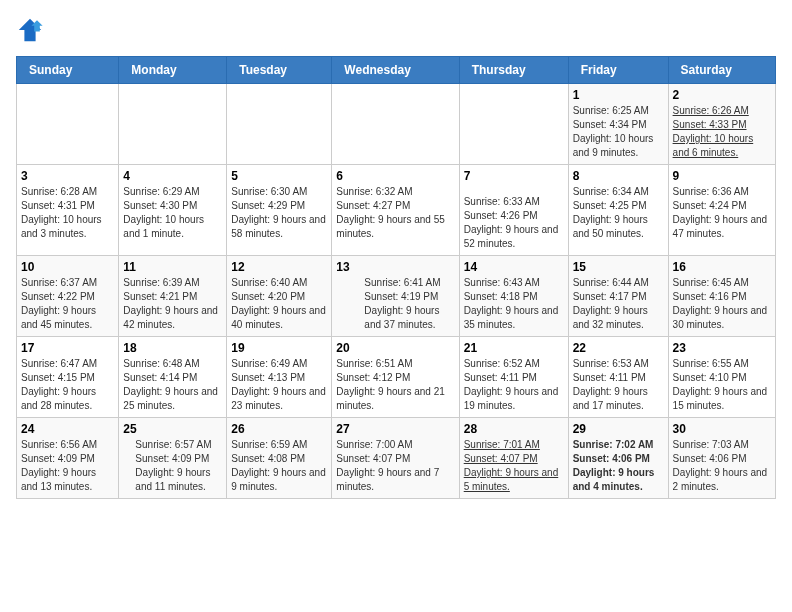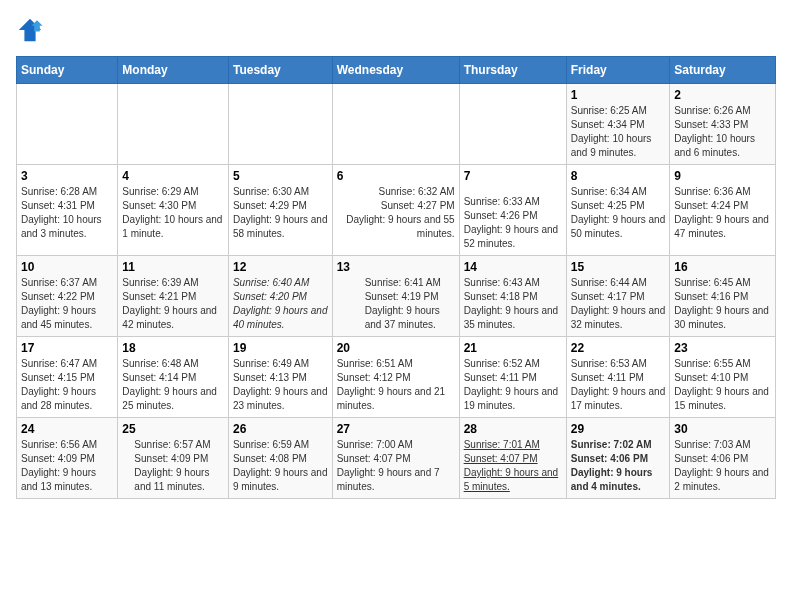--- a/index.html
+++ b/index.html
@@ -45,21 +45,21 @@
       color: #555;
     }
     table {
       width: 100%;
       border-collapse: collapse;
       font-size: 10.5px;
     }
     thead tr th {
       background-color: #3a7cc1;
       color: #fff;
-      padding: 6px 4px;
+      padding: 6px 12px;
       text-align: left;
       font-size: 12px;
       font-weight: bold;
       border: 1px solid #2a6cb1;
     }
     tbody tr td {
       border: 1px solid #ccc;
       vertical-align: top;
       padding: 4px;
       min-height: 70px;
@@ -123,21 +123,21 @@
         <td class="empty-cell"></td>
         <td class="empty-cell"></td>
         <td>
           <span class="day-number">1</span>
           <div class="day-info" style="white-space: pre-line;">Sunrise: 6:25 AM
 Sunset: 4:34 PM
 Daylight: 10 hours and 9 minutes.</div>
         </td>
         <td>
           <span class="day-number">2</span>
-          <div class="day-info" style="white-space: pre-line;">Sunrise: 6:26 AM
+          <div class="day-info" style="white-space: pre-line; text-decoration: underline;">Sunrise: 6:26 AM
 Sunset: 4:33 PM
 Daylight: 10 hours and 6 minutes.</div>
         </td>
       </tr>
       <tr>
         <td>
           <span class="day-number">3</span>
           <div class="day-info" style="white-space: pre-line;">Sunrise: 6:28 AM
 Sunset: 4:31 PM
 Daylight: 10 hours and 3 minutes.</div>
@@ -149,21 +149,21 @@
 Daylight: 10 hours and 1 minute.</div>
         </td>
         <td>
           <span class="day-number">5</span>
           <div class="day-info" style="white-space: pre-line;">Sunrise: 6:30 AM
 Sunset: 4:29 PM
 Daylight: 9 hours and 58 minutes.</div>
         </td>
         <td>
           <span class="day-number">6</span>
-          <div class="day-info" style="white-space: pre-line; text-align: right;">Sunrise: 6:32 AM
+          <div class="day-info" style="white-space: pre-line;">Sunrise: 6:32 AM
 Sunset: 4:27 PM
 Daylight: 9 hours and 55 minutes.</div>
         </td>
         <td>
           <span class="day-number">7</span>
           <div class="day-info" style="white-space: pre-line; margin-top: 12px;">Sunrise: 6:33 AM
 Sunset: 4:26 PM
 Daylight: 9 hours and 52 minutes.</div>
         </td>
         <td>
@@ -187,21 +187,21 @@
 Daylight: 9 hours and 45 minutes.</div>
         </td>
         <td>
           <span class="day-number">11</span>
           <div class="day-info" style="white-space: pre-line;">Sunrise: 6:39 AM
 Sunset: 4:21 PM
 Daylight: 9 hours and 42 minutes.</div>
         </td>
         <td>
           <span class="day-number">12</span>
-          <div class="day-info" style="white-space: pre-line; font-style: italic;">Sunrise: 6:40 AM
+          <div class="day-info" style="white-space: pre-line;">Sunrise: 6:40 AM
 Sunset: 4:20 PM
 Daylight: 9 hours and 40 minutes.</div>
         </td>
         <td>
           <span class="day-number">13</span>
           <div class="day-info" style="white-space: pre-line; margin-left: 28px;">Sunrise: 6:41 AM
 Sunset: 4:19 PM
 Daylight: 9 hours and 37 minutes.</div>
         </td>
         <td>

